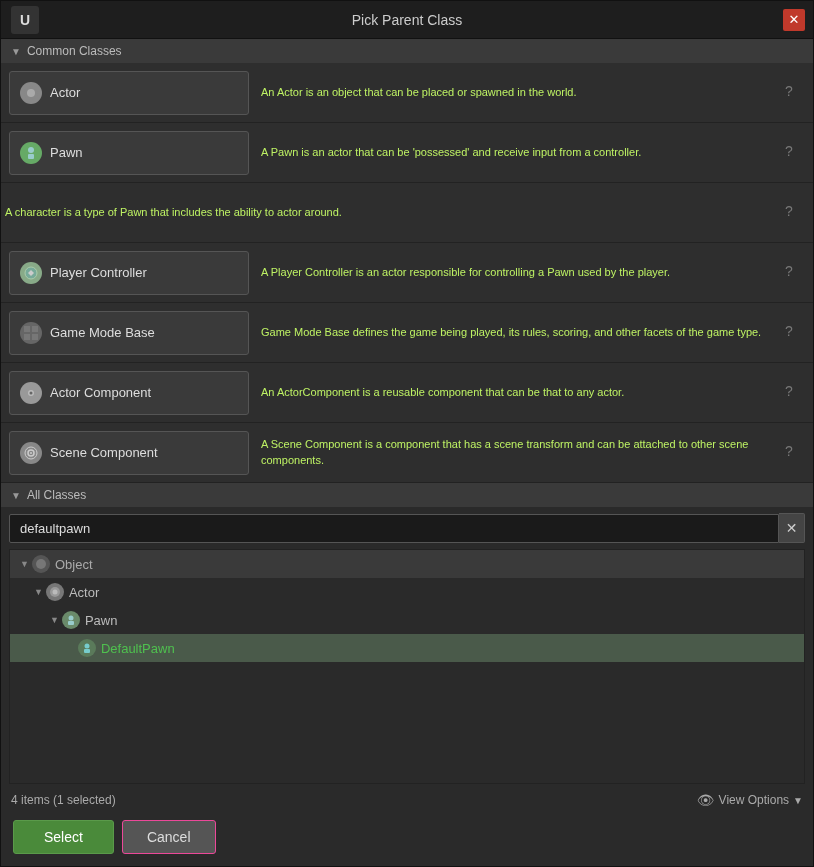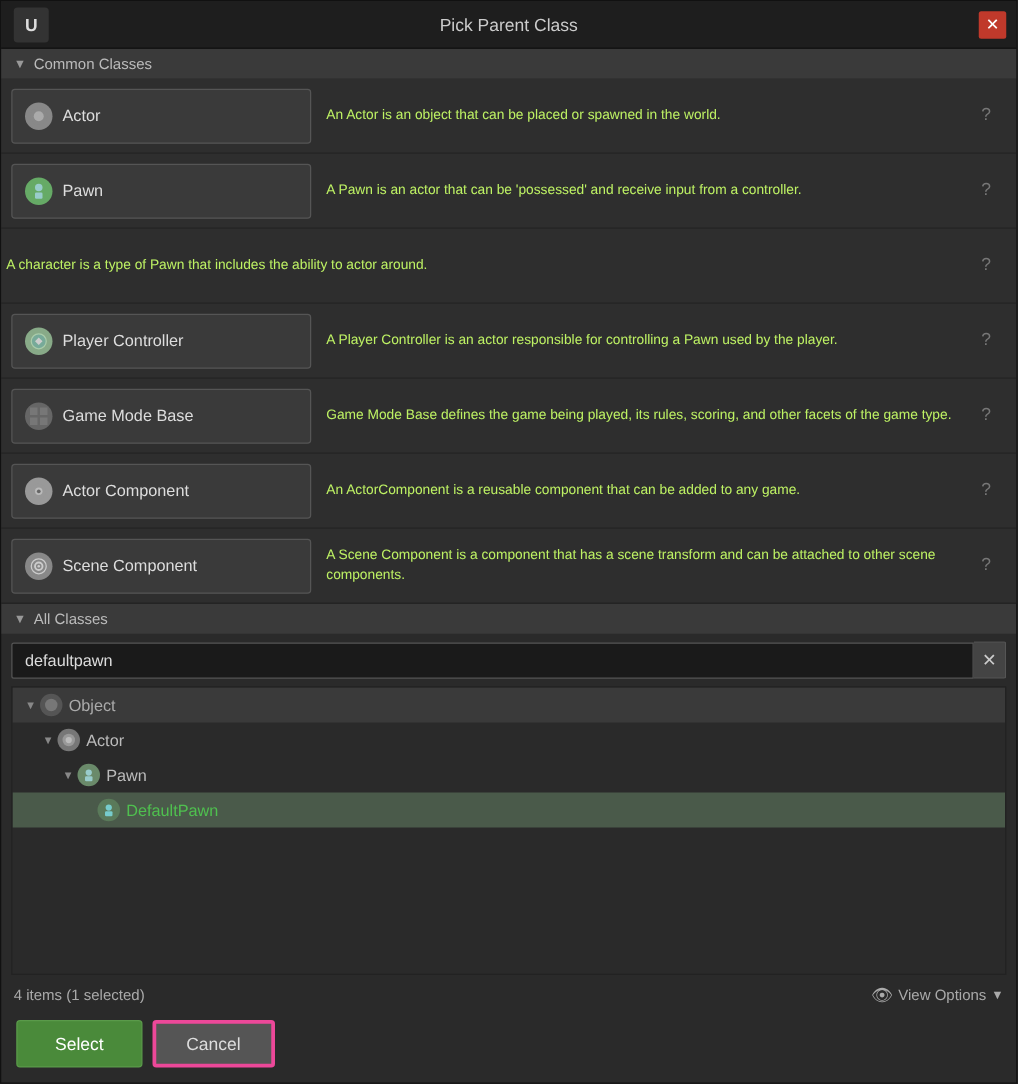--- a/index.html
+++ b/index.html
@@ -221,21 +221,21 @@
       border: 1px solid #5a9a4a;
       color: #fff;
       padding: 8px 30px;
       font-size: 14px;
       border-radius: 3px;
       cursor: pointer;
       font-weight: 500;
     }
     .btn-cancel {
       background: #555;
-      border: 3px solid #ec4899;
+      border: 1px solid #ec4899;
       color: #ddd;
       padding: 8px 24px;
       font-size: 14px;
       border-radius: 3px;
       cursor: pointer;
     }
   </style>
 </head>
 <body>
 
@@ -320,21 +320,21 @@
       <button class="class-btn">
         <span class="class-icon icon-actorcomponent">
           <svg width="16" height="16" viewBox="0 0 16 16">
               <circle cx="8" cy="8" r="6" fill="#999"></circle>
               <circle cx="8" cy="8" r="3" fill="#bbb"></circle>
               <circle cx="8" cy="8" r="1.5" fill="#666"></circle>
             </svg>
         </span>
         <span>Actor Component</span>
       </button>
-      <span class="desc">An ActorComponent is a reusable component that can be added to any game.</span>
+      <span class="desc">An ActorComponent is a reusable component that can be that to any actor.</span>
       <span class="help-icon">?</span>
     </div>
 
     <div class="class-row">
       <button class="class-btn">
         <span class="class-icon icon-scenecomponent">
           <svg width="16" height="16" viewBox="0 0 16 16">
               <circle cx="8" cy="8" r="6" fill="#888" stroke="#ccc" stroke-width="1"></circle>
               <circle cx="8" cy="8" r="3" fill="none" stroke="#ccc" stroke-width="1.5"></circle>
               <circle cx="8" cy="8" r="1" fill="#ccc"></circle>

